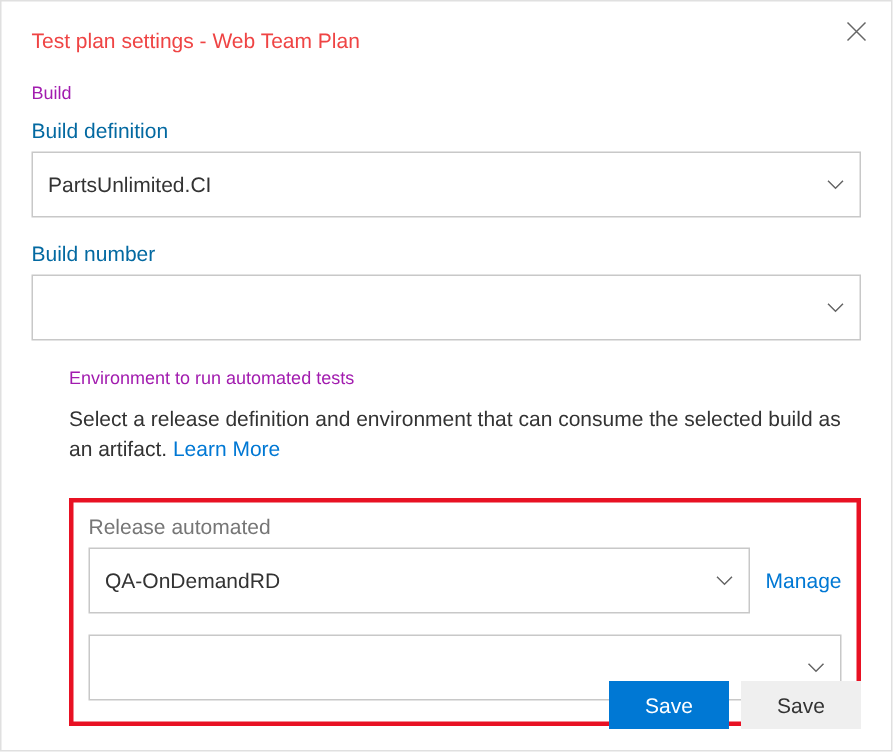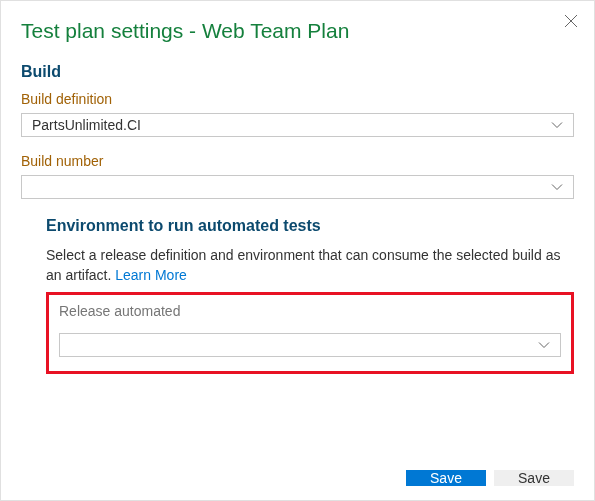--- a/index.html
+++ b/index.html
@@ -23,48 +23,48 @@
       top: 12px;
       right: 16px;
       font-size: 18px;
       color: #666;
       cursor: pointer;
       line-height: 1;
       background: none;
       border: none;
     }
     .title {
-      font-size: 21px;
+      font-size: 14px;
       font-weight: 300;
-      color: #15803d;
+      color: #ef4444;
       margin-bottom: 20px;
     }
     .section-header {
-      font-weight: 700;
-      font-size: 16px;
+      font-weight: 400;
+      font-size: 12px;
       margin-bottom: 10px;
-      color: #0c4a6e;
+      color: #a21caf;
     }
     .field-label {
       font-size: 14px;
-      color: #a16207;
+      color: #0369a1;
       margin-bottom: 6px;
       font-weight: 400;
     }
     .field-label.muted { color: #767676; }
     .field-group { margin-bottom: 16px; }
     .select-wrap {
       display: flex;
       align-items: center;
       gap: 10px;
     }
     .select {
       flex: 1;
       border: 1px solid #c8c8c8;
-      height: 24px;
+      height: 44px;
       line-height: 30px;
       padding: 0 32px 0 10px;
       position: relative;
       background: #fff;
       cursor: pointer;
       color: #333;
       display: flex;
       align-items: center;
     }
     .select .chev {
@@ -72,41 +72,41 @@
       right: 10px;
       top: 50%;
       transform: translateY(-50%);
       pointer-events: none;
     }
     .select .chev svg { display: block; }
     .desc {
       font-size: 14px;
       color: #333;
       line-height: 1.45;
-      margin-bottom: 6px;
+      margin-bottom: 22px;
     }
     .link {
       color: #0078d4;
       cursor: pointer;
     }
     .highlight-box {
       border: 3px solid #e81123;
       padding: 8px 10px 14px 10px;
       margin-top: 4px;
     }
     .footer {
       position: absolute;
       bottom: 14px;
       right: 20px;
       display: flex;
       gap: 8px;
     }
     .btn {
       min-width: 80px;
-      height: 16px;
+      height: 32px;
       border: none;
       font-size: 14px;
       cursor: pointer;
       font-family: inherit;
     }
     .btn-primary { background: #0078d4; color: #fff; }
     .btn-secondary { background: #efefef; color: #333; }
     .section-spacer { margin-top: 18px; padding-left: 25px; }
   </style>
 </head>
@@ -149,20 +149,31 @@
 
   <div class="section-spacer">
     <div class="section-header">Environment to run automated tests</div>
     <div class="desc">
       <span>Select a release definition and environment that can consume the selected build as an artifact.  </span><span class="link">Learn More</span>
     </div>
 
     <div class="highlight-box">
       <div class="field-group" style="margin-bottom:14px;">
         <div class="field-label muted">Release automated</div>
+        <div class="select-wrap">
+          <div class="select">
+            <span>QA-OnDemandRD</span>
+            <span class="chev">
+              <svg width="12" height="8" viewBox="0 0 12 8">
+                  <path d="M1 1.5 L6 6.5 L11 1.5" stroke="#666" stroke-width="1" fill="none"></path>
+                </svg>
+            </span>
+          </div>
+          <span class="link">Manage</span>
+        </div>
       </div>
 
       <div class="field-group" style="margin-bottom:0;">
         <div class="select">
           <span class="chev">
             <svg width="12" height="8" viewBox="0 0 12 8">
                 <path d="M1 1.5 L6 6.5 L11 1.5" stroke="#666" stroke-width="1" fill="none"></path>
               </svg>
           </span>
         </div>

